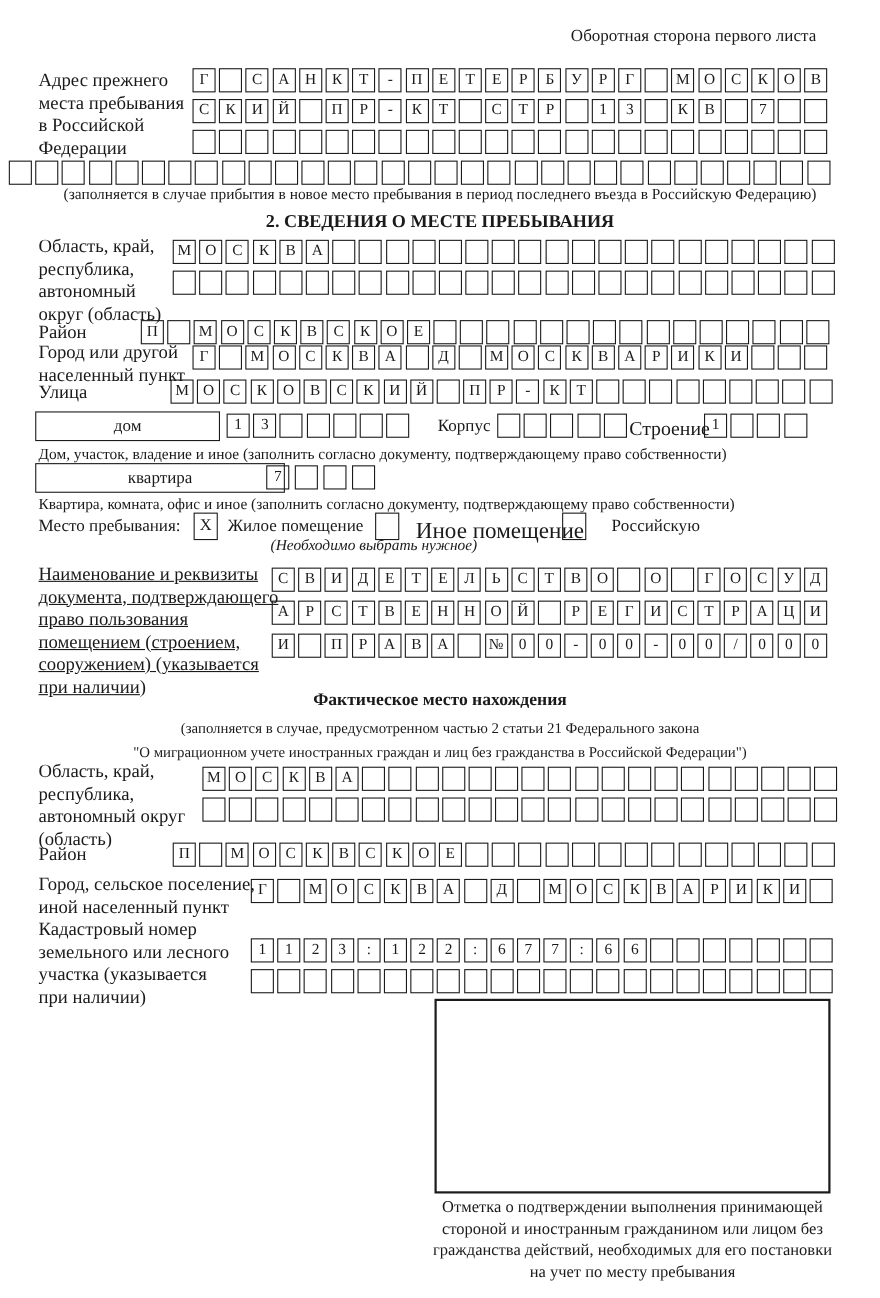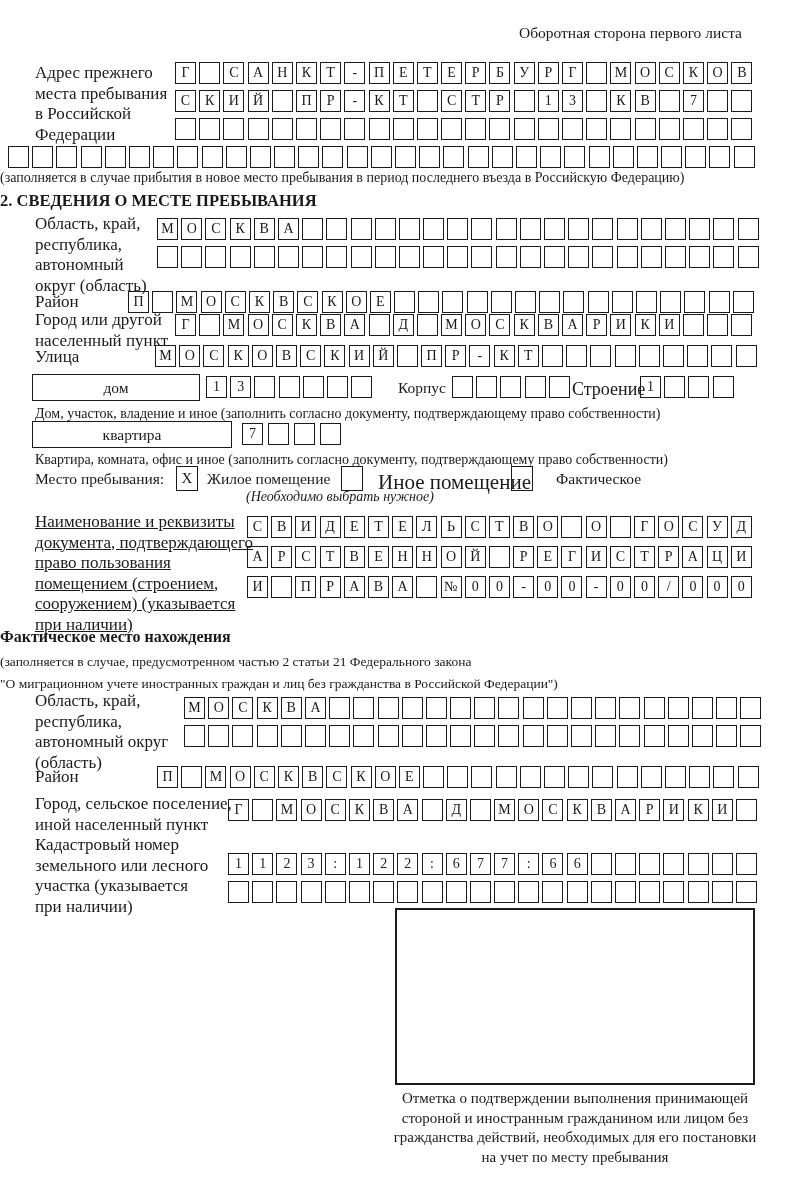--- a/index.html
+++ b/index.html
@@ -16,21 +16,21 @@
     font-size:14px;line-height:1;
   }
   .wide-box{
     position:absolute;box-sizing:border-box;border:1.6px solid #1b1b1b;
     display:flex;align-items:center;justify-content:center;font-size:15.5px;
   }
   .checkbox{
     position:absolute;width:22px;height:25px;box-sizing:border-box;border:1.6px solid #1b1b1b;
     display:flex;align-items:center;justify-content:center;font-size:15px;
   }
-  .center{position:absolute;left:0;right:0;white-space:pre-line;}
+  .center{position:absolute;left:0;right:0;text-align:center;white-space:pre-line;}
   .note{font-size:14px;}
   .small-note{font-size:13.5px;}
   .heading{font-weight:bold;font-size:16.5px;}
   .subheading{font-weight:bold;font-size:16px;}
   .stamp-box{position:absolute;box-sizing:border-box;border:2px solid #1b1b1b;background:#fff;}
 </style>
 </head>
 <body>
 
 <div id="form-page">
@@ -323,36 +323,36 @@
     </div>
   <div class="abs" style="left:572px;top:379px;font-size:18px;">Строение</div>
   <div class="row" style="left:640px;top:376px;">
       <span class="cell">1</span>
       <span class="cell"></span>
       <span class="cell"></span>
       <span class="cell"></span>
     </div>
   <div class="abs note" style="left:35px;top:406px;">Дом, участок, владение и иное (заполнить согласно документу, подтверждающему право собственности)</div>
 
-  <div class="wide-box" style="left:32px;top:421px;width:200px;height:27px;">квартира</div>
+  <div class="wide-box" style="left:32px;top:421px;width:227px;height:27px;">квартира</div>
   <div class="row" style="left:242px;top:423px;gap:5px;">
       <span class="cell">7</span>
       <span class="cell"></span>
       <span class="cell"></span>
       <span class="cell"></span>
     </div>
   <div class="abs note" style="left:35px;top:452px;">Квартира, комната, офис и иное (заполнить согласно документу, подтверждающему право собственности)</div>
 
   <div class="abs" style="left:35px;top:470px;font-size:15.5px;">Место пребывания:</div>
   <div class="checkbox" style="left:176px;top:466px;">X</div>
   <div class="abs" style="left:207px;top:470px;font-size:15.5px;">Жилое помещение</div>
   <div class="checkbox" style="left:341px;top:466px;"></div>
   <div class="abs" style="left:378px;top:470px;font-size:21px;">Иное помещение</div>
   <div class="checkbox" style="left:511px;top:466px;"></div>
-  <div class="abs" style="left:556px;top:470px;font-size:15.5px;">Фактическое</div>
+  <div class="abs" style="left:556px;top:470px;font-size:15.5px;">Российскую</div>
   <div class="abs note" style="left:246px;top:489px;font-style:italic;">(Необходимо выбрать нужное)</div>
 
   <div class="label" style="left:35px;top:512px;text-decoration:underline;">Наименование и реквизиты
 документа, подтверждающего
 право пользования
 помещением (строением,
 сооружением) (указывается
 при наличии)</div>
   <div class="row" style="left:247px;top:516px;">
       <span class="cell">С</span>

